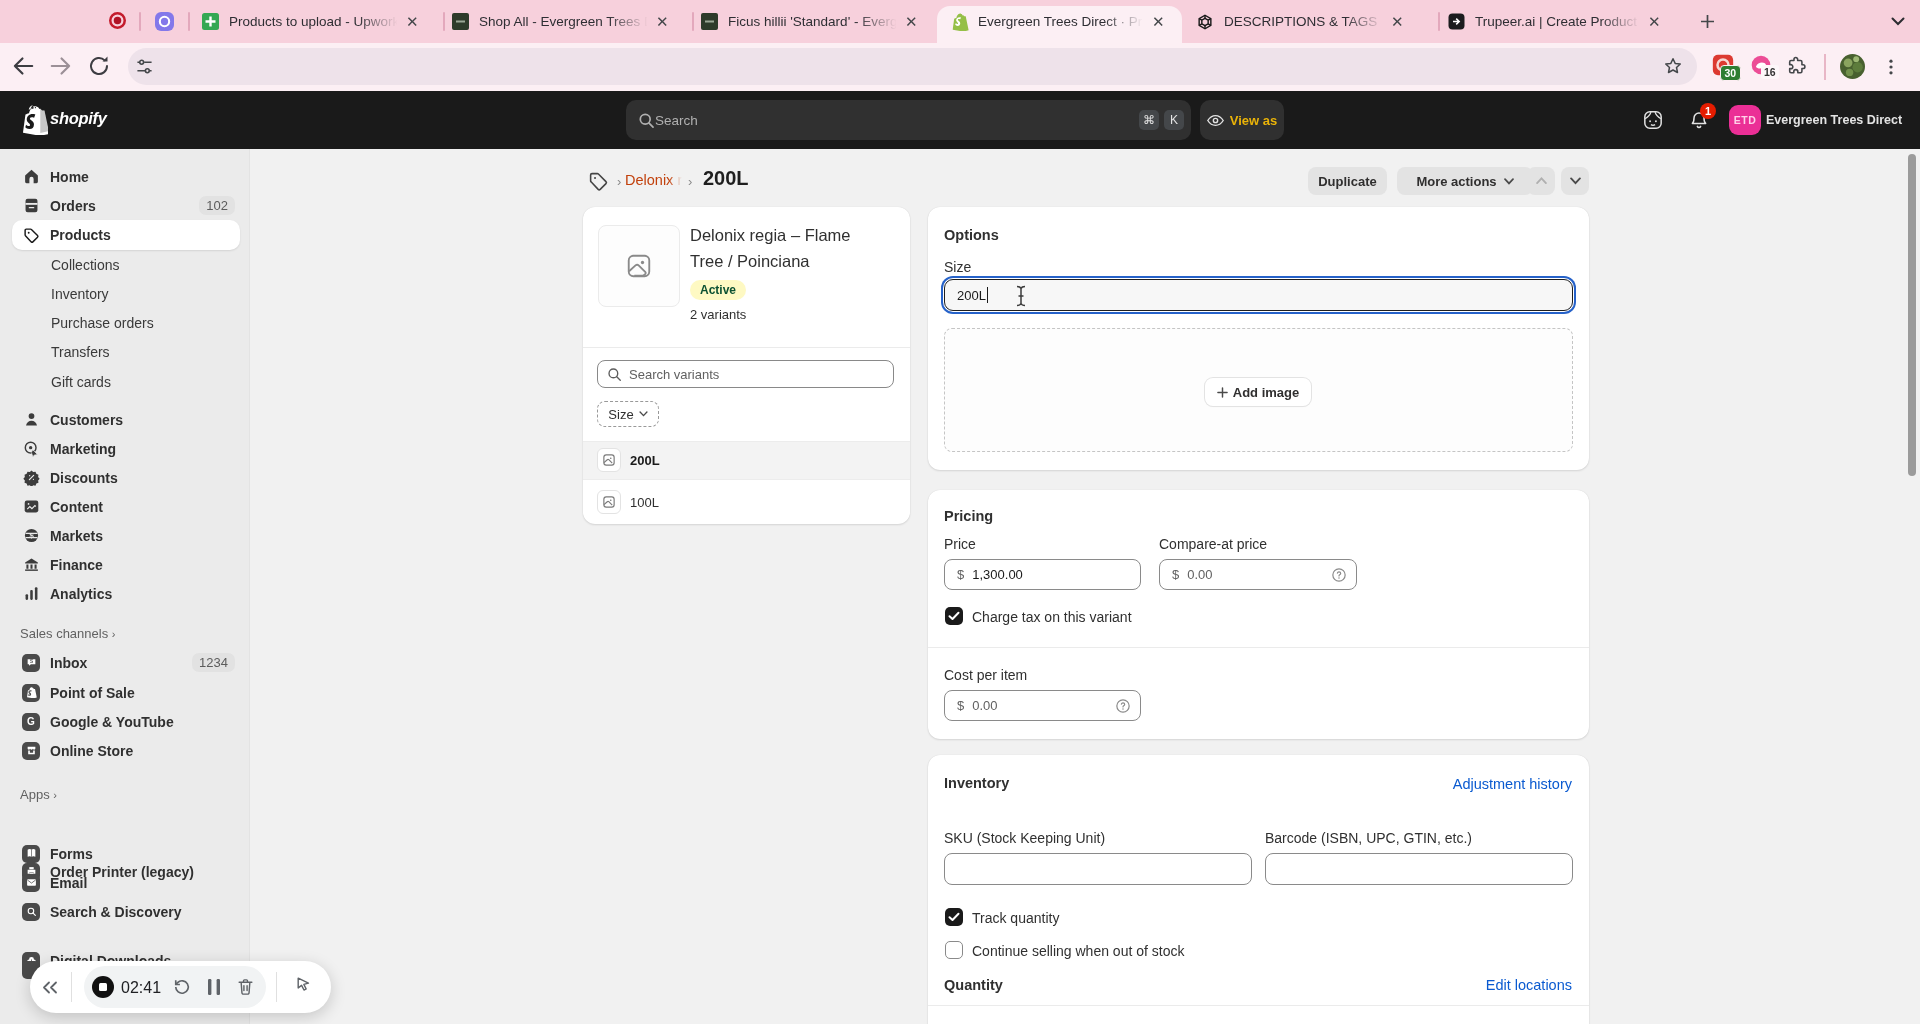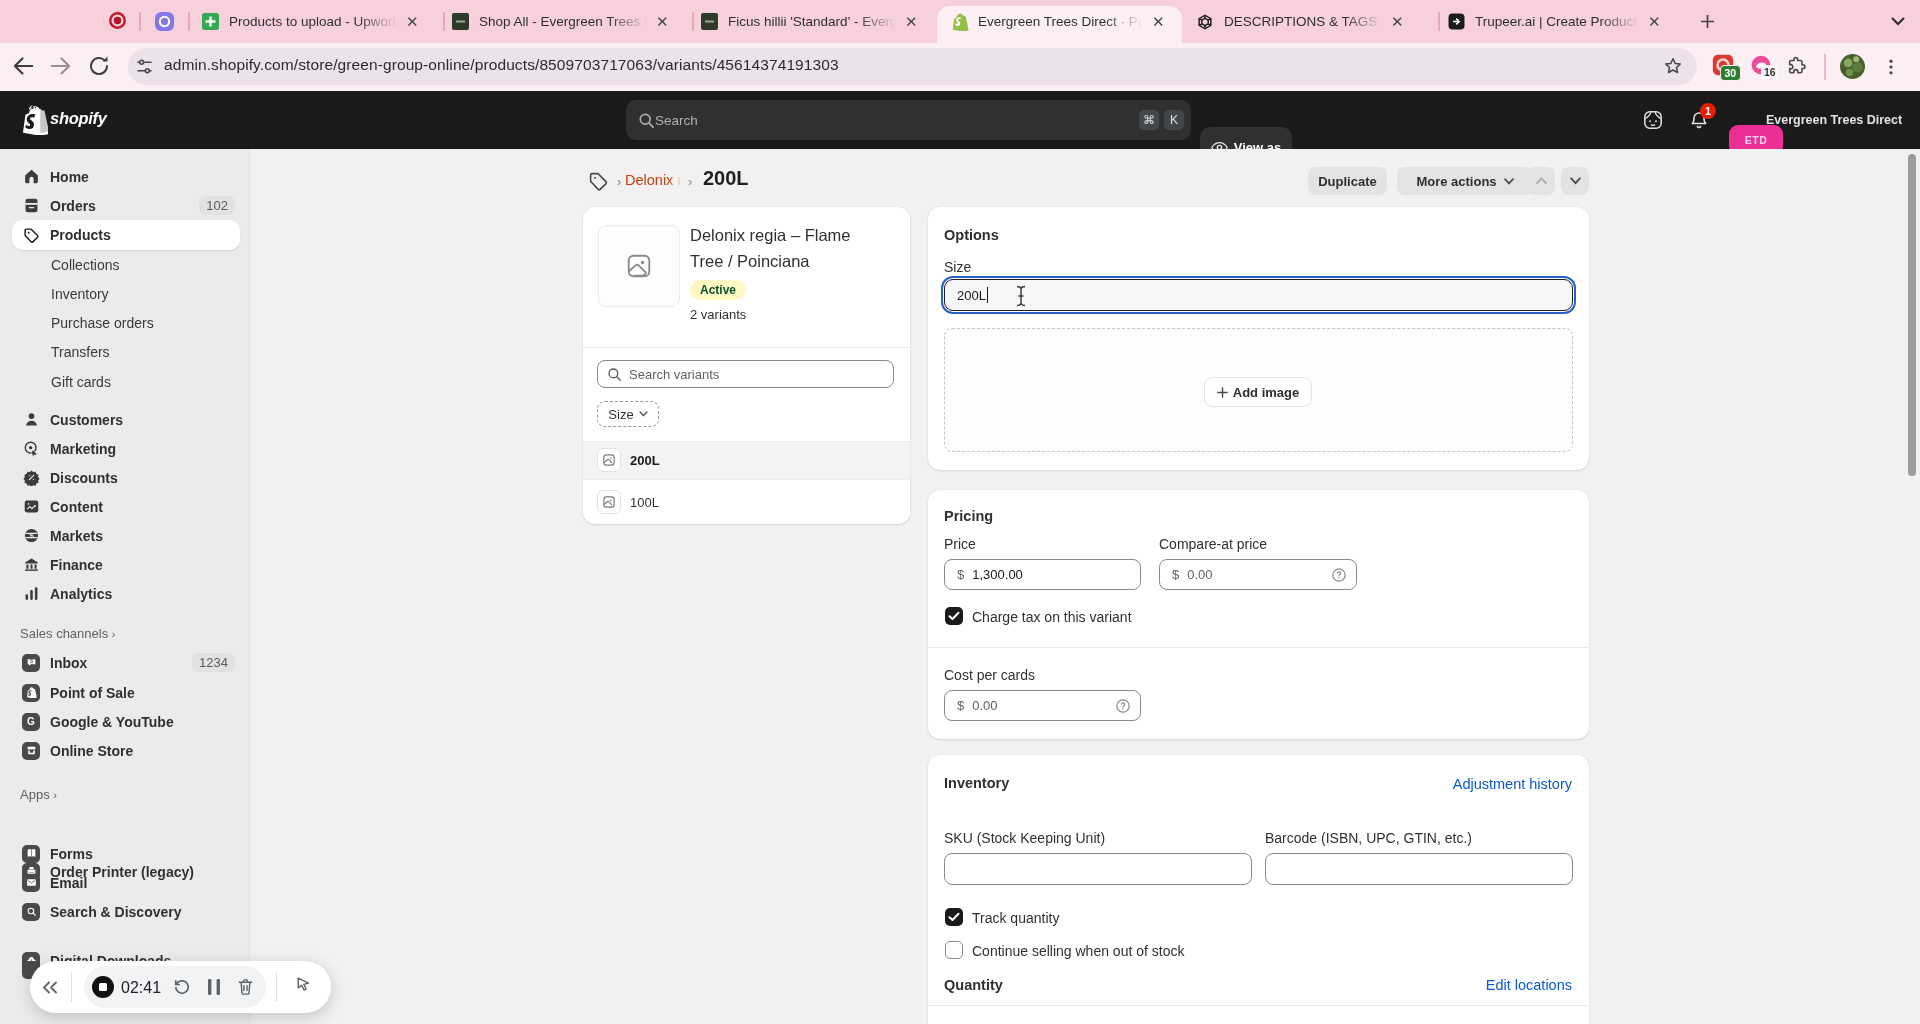--- a/index.html
+++ b/index.html
@@ -18,21 +18,21 @@
 .activetab { position:absolute; background:#fceff4; border-radius:13px 13px 0 0; top:6px; height:37px; }
 .fade { -webkit-mask-image:linear-gradient(90deg,#000 75%,transparent 98%); mask-image:linear-gradient(90deg,#000 75%,transparent 98%); overflow:hidden; white-space:nowrap; }
 
 
 .urlpill { position:absolute; left:128px; top:5px; width:1569px; height:37px; border-radius:19px; background:#eee2ea; }
 .urltext { position:absolute; left:164px; top:13px; font-size:15.5px; color:#2a2b2e; letter-spacing:0.1px; }
 
 
 .searchpill { position:absolute; left:626px; top:9px; width:565px; height:40px; background:#303030; border-radius:10px; display:flex; align-items:center; }
 .kbd { background:#44474a; color:#e3e3e3; border-radius:5px; font-size:12px; height:20px; min-width:20px; display:flex; align-items:center; justify-content:center; padding:0 4px; }
-.viewas { position:absolute; left:1200px; top:9px; width:92px; height:40px; background:#303030; border-radius:10px; display:flex; align-items:center; justify-content:center; gap:6px; color:#ffffff; font-size:13px; font-weight:600;margin-top:27px; }
+.viewas { position:absolute; left:1200px; top:9px; width:84px; height:40px; background:#303030; border-radius:10px; display:flex; align-items:center; justify-content:center; gap:6px; color:#eab308; font-size:13px; font-weight:600; }
 
 
 .nav { position:absolute; left:12px; right:10px; height:29px; display:flex; align-items:center; border-radius:8px; font-size:14px; font-weight:600; color:#303030; }
 .nav .ic { width:38px; display:flex; justify-content:center; }
 .nav.sub { padding-left:39px; font-weight:500; color:#3a3a3a; }
 .nav .badge { margin-left:auto; margin-right:4px; background:#e2e2e2; border-radius:7px; font-size:13px; font-weight:500; color:#5c5c5c; padding:2px 7px; }
 .shead { position:absolute; left:20px; font-size:13px; font-weight:500; color:#616161; }
 .gicon { width:18px; height:18px; border-radius:5px; background:#4a4a4a; color:#fff; display:flex; align-items:center; justify-content:center; font-size:10px; font-weight:700; }
 
 
@@ -146,21 +146,20 @@
       <path d="M20.5 2.5v5h-5z" fill="#3d3d42"></path>
     </svg>
   <div class="urlpill"></div>
 
   <svg width="17" height="17" viewBox="0 0 24 24" style="position:absolute;left:136px;top:15px;" fill="none" stroke="#44474a" stroke-width="2.2">
       <circle cx="8" cy="6" r="2.7"></circle>
       <path d="M11.5 6H22M2 6h3"></path>
       <circle cx="16" cy="18" r="2.7"></circle>
       <path d="M2 18h11M19.5 18H22"></path>
     </svg>
-  <div class="urltext">admin.shopify.com/store/green-group-online/products/8509703717063/variants/45614374191303</div>
 
   <svg width="20" height="20" viewBox="0 0 24 24" style="position:absolute;left:1663px;top:13px;" fill="none" stroke="#44474a" stroke-width="1.8" stroke-linejoin="round">
       <path d="M12 3.3l2.6 5.6 6.1.7-4.5 4.2 1.2 6-5.4-3-5.4 3 1.2-6-4.5-4.2 6.1-.7z"></path>
     </svg>
 
   <svg width="22" height="22" viewBox="0 0 26 26" style="position:absolute;left:1712px;top:11px;">
       <rect x="1" y="1" width="24" height="24" rx="6" fill="#dc3a31"></rect>
       <circle cx="13" cy="13" r="6.5" fill="none" stroke="#f6d7d2" stroke-width="3"></circle>
     </svg>
   <div style="position:absolute;left:1720px;top:22px;background:#2e7d32;color:#fff;font-size:10.5px;font-weight:700;border-radius:4px;padding:1px 3.5px;border:1.5px solid #fdeef3;">30</div>
@@ -222,21 +221,21 @@
       <path d="M2.5 10.5c4-2.5 6-4.5 7-8M21.5 10.5c-4-2.5-6-4.5-7-8" stroke-width="1.6"></path>
       <circle cx="8.5" cy="13.5" r="1.1" fill="#e3e3e3" stroke="none"></circle>
       <circle cx="15.5" cy="13.5" r="1.1" fill="#e3e3e3" stroke="none"></circle>
       <path d="M9.5 17.5c1.5 1 3.5 1 5 0" stroke-width="1.6"></path>
     </svg>
   <svg width="20" height="21" viewBox="0 0 24 24" style="position:absolute;left:1689px;top:19px;" fill="none" stroke="#e3e3e3" stroke-width="1.8">
       <path d="M12 3a6 6 0 0 0-6 6c0 5-2 6.5-2 6.5h16s-2-1.5-2-6.5a6 6 0 0 0-6-6z" stroke-linejoin="round"></path>
       <path d="M10 19a2.2 2.2 0 0 0 4 0" stroke-linecap="round"></path>
     </svg>
   <div style="position:absolute;left:1700px;top:12px;background:#e51c00;color:#fff;font-size:11px;font-weight:700;border-radius:8px;min-width:16px;height:16px;display:flex;align-items:center;justify-content:center;">1</div>
-  <div style="position:absolute;left:1729px;top:14px;width:54px;height:30px;border-radius:9px;background:#eb2f96;color:#ffd1e8;display:flex;align-items:center;justify-content:center;font-size:10.5px;font-weight:700;letter-spacing:0.5px;margin-top:20px;">ETD</div>
+  <div style="position:absolute;left:1729px;top:14px;width:32px;height:30px;border-radius:9px;background:#eb2f96;color:#ffd1e8;display:flex;align-items:center;justify-content:center;font-size:10.5px;font-weight:700;letter-spacing:0.5px;">ETD</div>
   <div style="position:absolute;left:1766px;top:22px;color:#e3e3e3;font-size:12.5px;font-weight:600;">Evergreen Trees Direct</div>
 </div>
 
 <div class="sidebar">
   <div class="nav" style="top:13px;">
     <span class="ic">
         <svg width="17" height="17" viewBox="0 0 20 20">
           <path d="M10 2.2 2.8 8.4a1 1 0 0 0-.3.8v7a1.6 1.6 0 0 0 1.6 1.6h3.4v-5a2.5 2.5 0 0 1 5 0v5h3.4a1.6 1.6 0 0 0 1.6-1.6v-7a1 1 0 0 0-.3-.8L10 2.2z" fill="#3c3c3c"></path>
         </svg>
       </span>Home
@@ -528,21 +527,21 @@
           <circle cx="10" cy="13.8" r="0.9" fill="#8a8a8a" stroke="none"></circle>
         </svg>
     </div>
     <div class="cb on" style="position:absolute;left:17px;top:117px;">
         <svg width="12" height="10" viewBox="0 0 12 10">
           <path d="M1.5 5.2 4.5 8 10.5 1.8" fill="none" stroke="#fff" stroke-width="2" stroke-linecap="round" stroke-linejoin="round"></path>
         </svg>
       </div>
     <div class="lbl" style="position:absolute;left:44px;top:119px;">Charge tax on this variant</div>
     <div style="position:absolute;left:0;top:157px;width:661px;height:1px;background:#ebebeb;"></div>
-    <div class="lbl" style="position:absolute;left:16px;top:177px;">Cost per cards</div>
+    <div class="lbl" style="position:absolute;left:16px;top:177px;">Cost per item</div>
     <div class="inp" style="position:absolute;left:16px;top:200px;width:197px;height:31px;display:flex;align-items:center;">
       <span style="margin-left:12px;font-size:13px;color:#616161;">$</span>
         <span style="margin-left:8px;font-size:13px;color:#616161;">0.00</span>
       <svg style="margin-left:auto;margin-right:9px;" width="16" height="16" viewBox="0 0 20 20" fill="none" stroke="#8a8a8a" stroke-width="1.5">
           <circle cx="10" cy="10" r="7.7"></circle>
           <path d="M8 7.8c.2-1 1-1.6 2-1.6 1.2 0 2.1.8 2.1 1.8 0 .9-.6 1.3-1.3 1.7-.6.4-.8.7-.8 1.4" stroke-linecap="round"></path>
           <circle cx="10" cy="13.8" r="0.9" fill="#8a8a8a" stroke="none"></circle>
         </svg>
     </div>
   </div>

